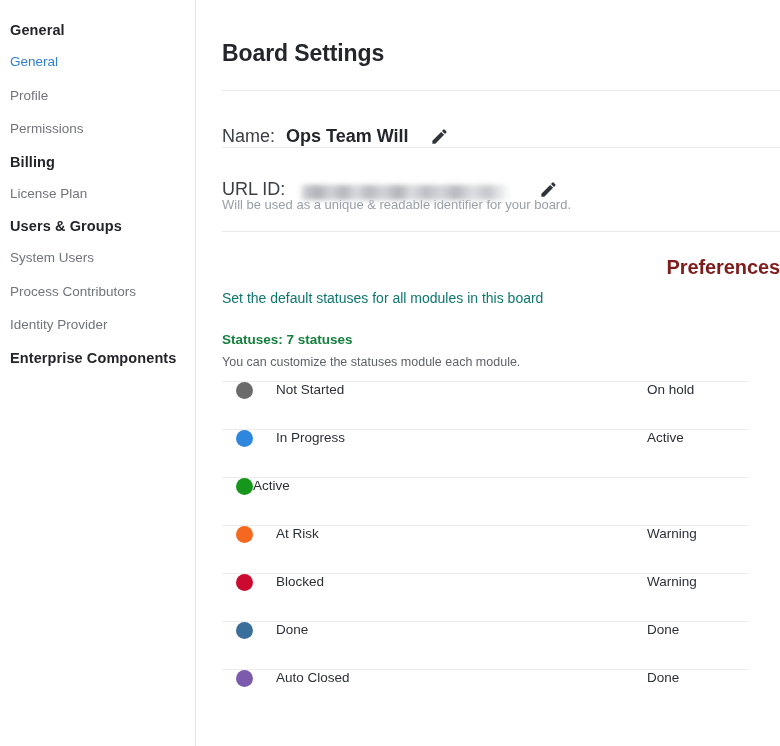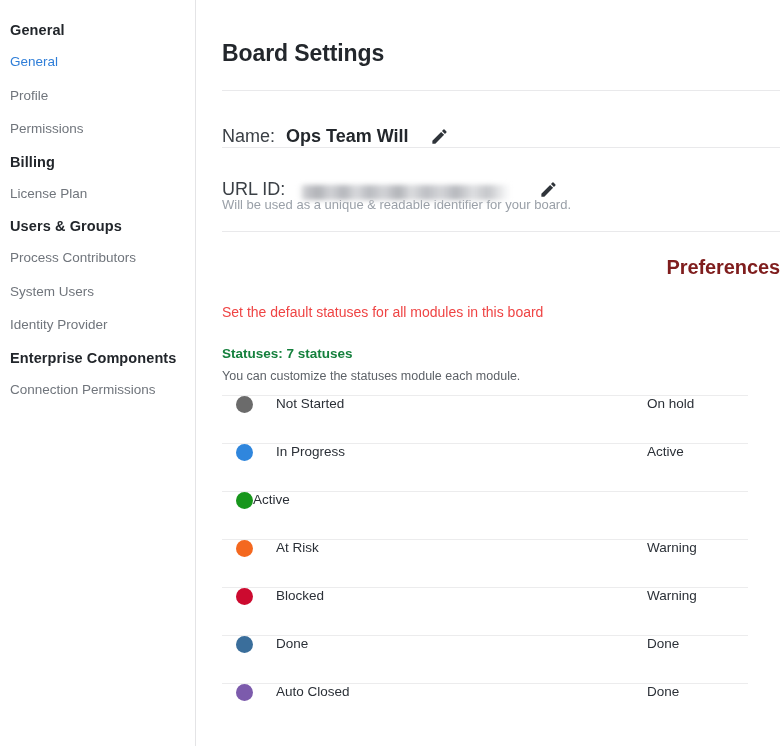--- a/index.html
+++ b/index.html
@@ -125,22 +125,22 @@
   .section-title {
     font-size: 20px;
     font-weight: bold;
     color: #7f1d1d;
     margin: 24px 0 0 0;
     letter-spacing: -.1px;
     text-align: right;
   }
   .section-sub {
     font-size: 14px;
-    color: #ef4444;
-    margin-top: 25px;
+    color: #0f766e;
+    margin-top: 11px;
   }
 
   .statuses-head {
     font-size: 13.5px;
     font-weight: bold;
     color: #15803d;
     margin-top: 26px;
   }
   .statuses-sub {
     font-size: 12.5px;
@@ -186,25 +186,24 @@
 
   <nav class="sidebar">
     <div>
         <div class="nav-group-title">General</div>
         <div class="nav-item active">General</div>
         <div class="nav-item">Profile</div>
         <div class="nav-item">Permissions</div>
         <div class="nav-group-title">Billing</div>
         <div class="nav-item">License Plan</div>
         <div class="nav-group-title">Users &amp; Groups</div>
+        <div class="nav-item">System Users</div>
         <div class="nav-item">Process Contributors</div>
-        <div class="nav-item">System Users</div>
         <div class="nav-item">Identity Provider</div>
         <div class="nav-group-title">Enterprise Components</div>
-        <div class="nav-item">Connection Permissions</div>
       </div>
   </nav>
 
   <main class="main">
     <div class="main-inner">
 
       <h1 class="page-title">Board Settings</h1>
 
       <div class="divider-full"></div>
 

